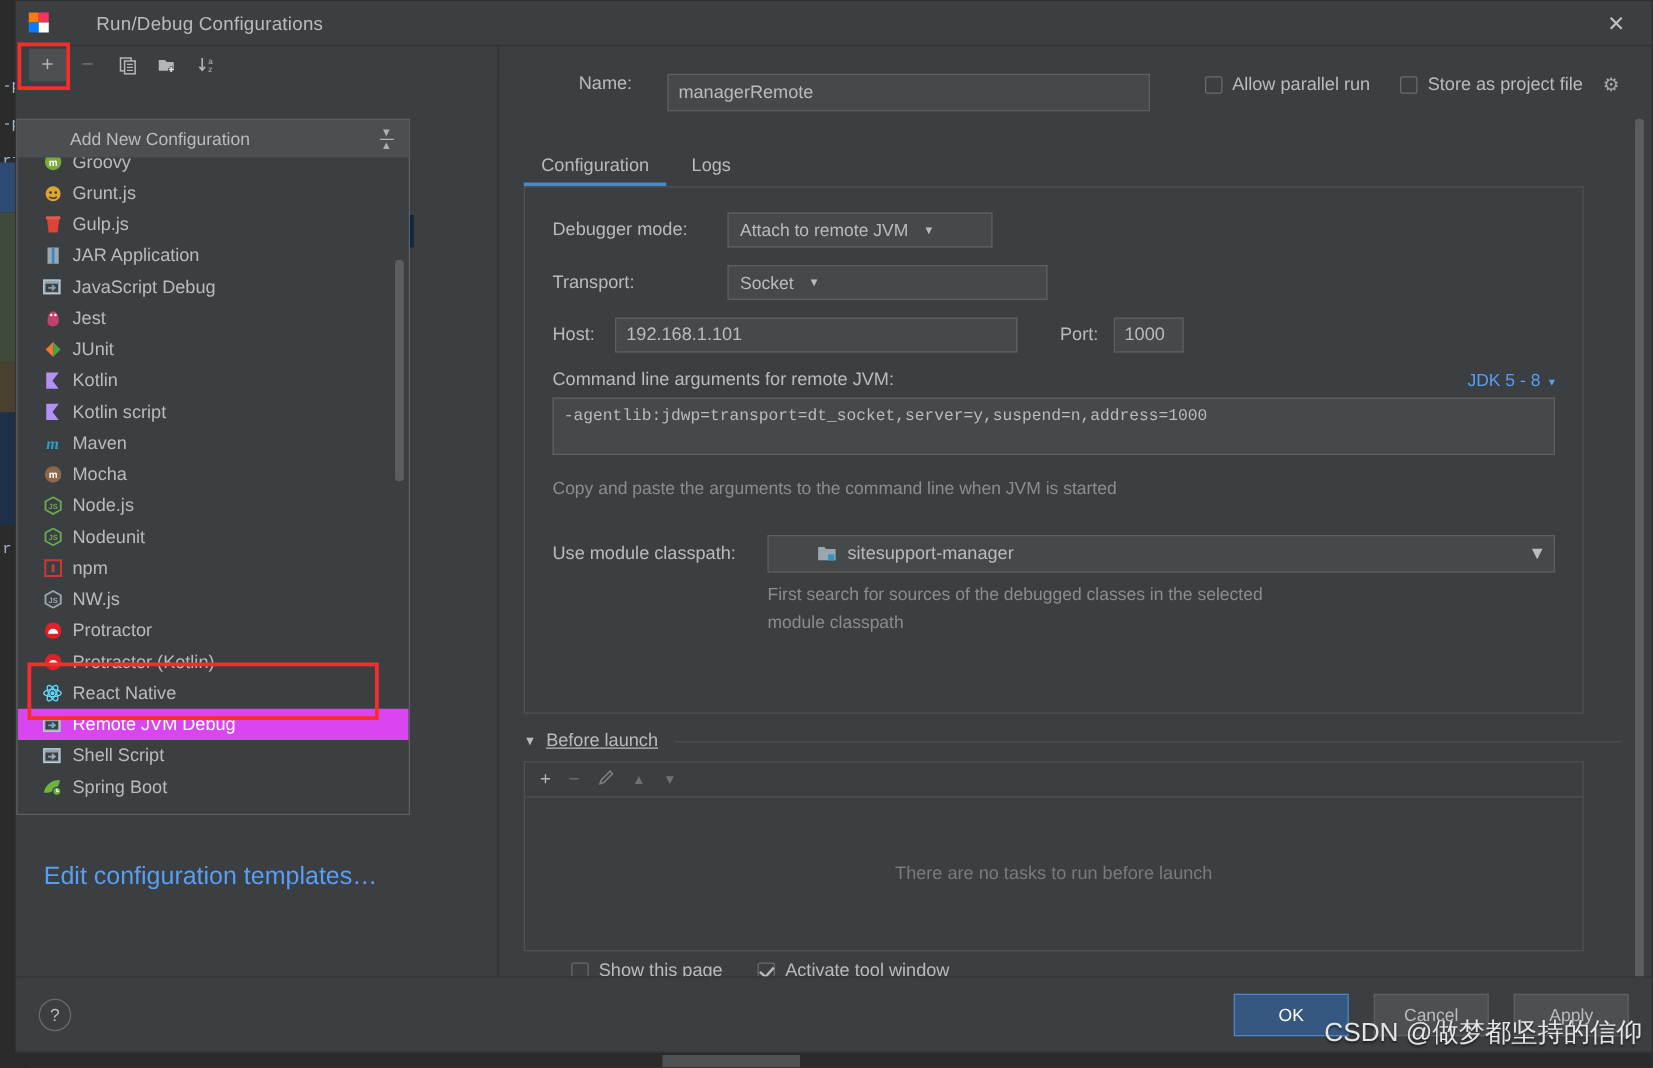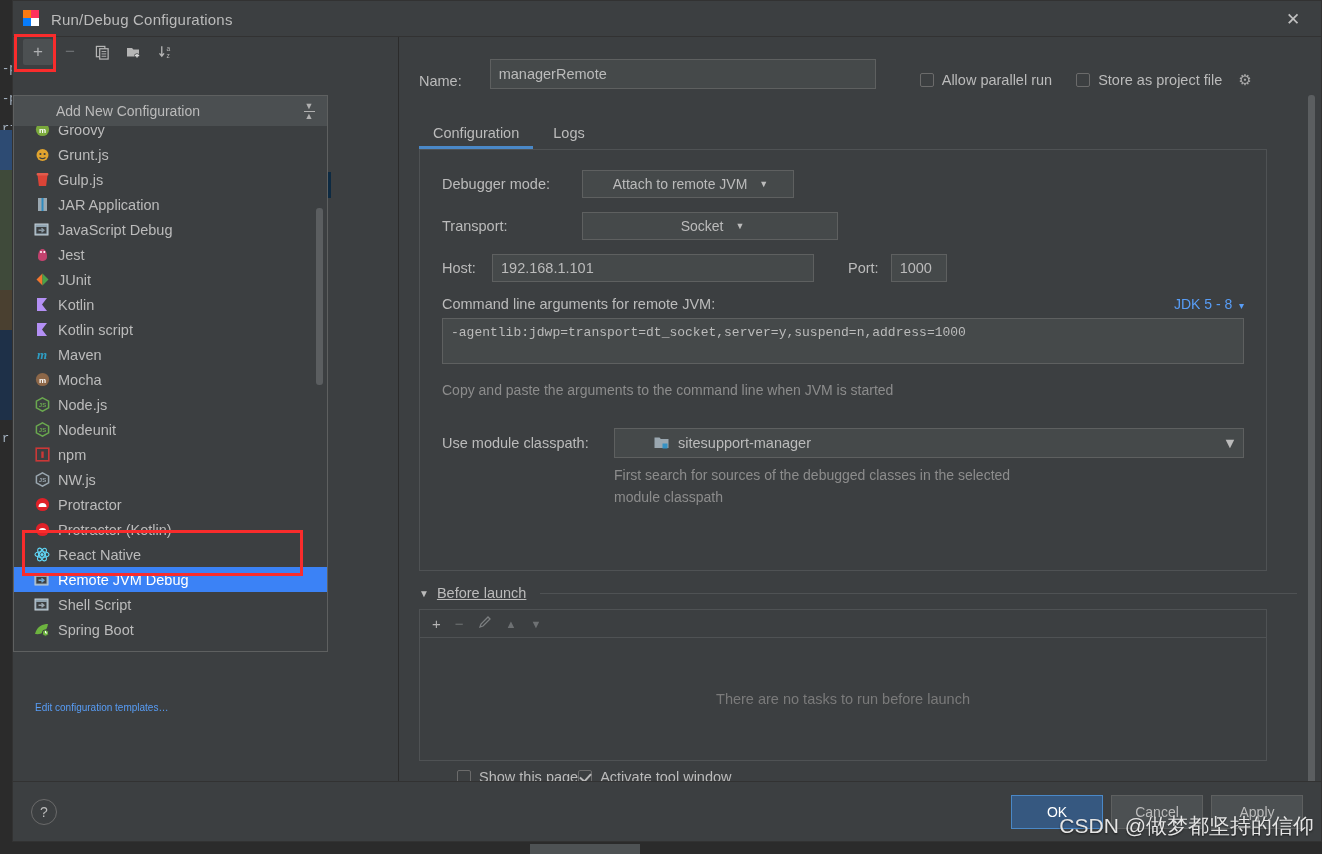--- a/index.html
+++ b/index.html
@@ -45,20 +45,21 @@
     position: absolute; left: 12px; top: 0; width: 1310px; height: 842px;
     background: #3c3f41;
     border: 1px solid #323232;
     display: flex; flex-direction: column;
   }
   .titlebar {
     height: 36px; flex: none;
     display: flex; align-items: center;
     background: #3c3f41;
     position: relative;
+    gap: 26px;
   }
   .title-icon {
     width: 18px; height: 18px; margin-left: 10px; margin-right: 10px;
     position: relative; flex: none;
   }
   .title-icon .sq {
     position: absolute; width: 8px; height: 8px;
   }
   .title-text {
     color: #bbbbbb; font-size: 15px; letter-spacing: .2px;
@@ -107,21 +108,21 @@
   .tree-selrow {
     position: absolute; left: 8px; top: 105px; width: 310px; height: 26px;
     background: #0d2a42;
   }
   .tree-leftbar {
     position: absolute; left: 0; top: 96px; width: 3px; height: 260px; background: #2d5a86;
   }
 
   .edit-templates {
     position: absolute; left: 22px; bottom: 68px;
-    color: #589df6; font-size: 10px; cursor: pointer;
+    color: #589df6; font-size: 20px; cursor: pointer;
   }
 
   
   .popup {
     position: absolute; left: 0; top: 58px;
     width: 315px; height: 557px;
     background: #3c3f41;
     border: 1px solid #5e6060;
     z-index: 30;
     display: flex; flex-direction: column;
@@ -145,39 +146,39 @@
   .popup-list {
     flex: 1; position: relative; overflow: hidden;
     padding-top: 0;
   }
   .pl-item {
     height: 25px; display: flex; align-items: center;
     padding-left: 20px; gap: 8px;
     color: #bbbbbb; font-size: 14.5px;
     cursor: pointer; white-space: nowrap;
   }
-  .pl-item.sel { background: #3b82f6; color: #ffffff; }
+  .pl-item.sel { background: #d946ef; color: #ffffff; }
   .pl-ic {
     width: 16px; height: 16px; flex: none;
     position: relative;
     display: flex; align-items: center; justify-content: center;
     font-size: 11px; font-weight: bold;
   }
   .popup-scroll {
     position: absolute; right: 4px; top: 112px;
     width: 7px; height: 177px; background: #5b5e60; border-radius: 3px;
   }
 
   
   .right-panel {
     flex: 1; position: relative; background: #3c3f41; overflow: hidden;
   }
   .rp-inner { position: absolute; left: 0; top: 0; right: 0; bottom: 0; padding: 18px 24px 0 20px; }
 
-  .name-row { display: flex; align-items: flex-end; height: 30px; margin-top: 4px; }
+  .name-row { display: flex; align-items: flex-start; height: 30px; margin-top: 4px; margin-left: 44px; }
   .lbl { color: #bbbbbb; font-size: 14.5px; white-space: nowrap; }
   .name-input {
     width: 386px; height: 30px; margin-left: 28px;
     background: #45494a; border: 1px solid #5e6060;
     color: #bbbbbb; font-size: 14.5px; padding: 0 8px;
     outline: none; font-family: "Liberation Sans", sans-serif;
   }
   .opt-group { display: flex; align-items: center; gap: 24px; margin-left: 44px; }
   .cbx-wrap { display: flex; align-items: center; gap: 8px; cursor: pointer; }
   .cbx {
@@ -208,21 +209,21 @@
     margin-top: 0;
     border: 1px solid #4f5254;
     height: 422px; width: 848px;
     padding: 20px 22px;
     position: relative;
   }
 
   .frow { display: flex; align-items: center; margin-bottom: 14px; }
   .combo {
     height: 28px; background: #45494a; border: 1px solid #5e6060;
-    display: flex; align-items: center; justify-content: center;
+    display: flex; align-items: center; justify-content: flex-start;
     color: #bbbbbb; font-size: 14px; padding: 0 4px 0 9px; cursor: pointer;
   }
   .combo .arrow { color: #bbbbbb; font-size: 9px; margin-left: 12px; }
   .txt-input {
     height: 28px; background: #45494a; border: 1px solid #5e6060;
     color: #bbbbbb; font-size: 14.5px; padding: 0 8px; outline: none;
     font-family: "Liberation Sans", sans-serif;
   }
   .jdk-link { color: #589df6; font-size: 14px; cursor: pointer; white-space: nowrap; }
   .args-box {
@@ -245,21 +246,21 @@
   .bl-header { display: flex; align-items: center; gap: 8px; margin-top: 14px; }
   .bl-caret { color: #bbbbbb; font-size: 10px; cursor: pointer; }
   .bl-title { color: #bbbbbb; font-size: 14.5px; text-decoration: underline; text-decoration-color: #bbbbbb; }
   .bl-line { flex: 1; height: 1px; background: #4f5254; margin-left: 6px; }
   .bl-box { border: 1px solid #4f5254; margin-top: 8px; width: 848px; height: 152px; display: flex; flex-direction: column; }
   .bl-toolbar { height: 28px; border-bottom: 1px solid #4f5254; display: flex; align-items: center; padding-left: 12px; gap: 14px; }
   .bl-tb-ic { color: #b5b5b5; font-size: 15px; cursor: pointer; }
   .bl-tb-ic.dim { color: #6e7173; }
   .bl-empty { flex: 1; display: flex; align-items: center; justify-content: center; color: #7a7a7a; font-size: 14.5px; }
 
-  .bottom-cbx-row { display: flex; align-items: center; margin-top: 8px; color: #bbbbbb; font-size: 14px; padding-left: 38px; }
+  .bottom-cbx-row { display: flex; align-items: center; gap: 28px; margin-top: 8px; color: #bbbbbb; font-size: 14px; padding-left: 38px; }
 
   .rp-scroll {
     position: absolute; right: 6px; top: 58px; width: 7px; height: 690px;
     background: #5b5e60; border-radius: 3px;
   }
 
   
   .footer {
     height: 60px; flex: none;
     border-top: 1px solid #323232;
@@ -272,20 +273,21 @@
     display: flex; align-items: center; justify-content: center;
     font-size: 14px; cursor: pointer;
   }
   .fbtns { margin-left: auto; display: flex; gap: 8px; }
   .btn {
     min-width: 92px; height: 34px; padding: 0 14px;
     background: #4c5052; border: 1px solid #5e6060; color: #bbbbbb;
     font-size: 14px; cursor: pointer;
     display: flex; align-items: center; justify-content: center;
     font-family: "Liberation Sans", sans-serif;
+    margin-left: 12px;
   }
   .btn.primary { background: #365880; border-color: #4a88c7; color: #ffffff; }
 
   
   .annot {
     position: absolute; border: 3px solid #f92c2c; z-index: 60; pointer-events: none;
   }
 
   .watermark {
     position: absolute; right: 8px; bottom: 14px;

